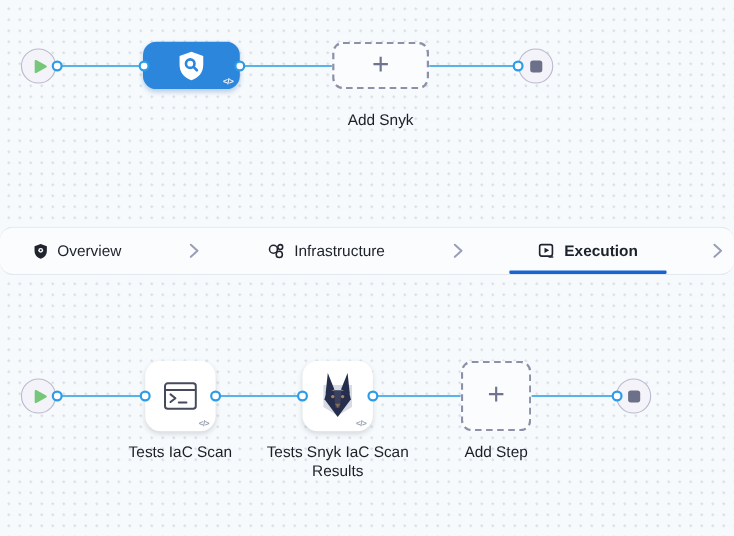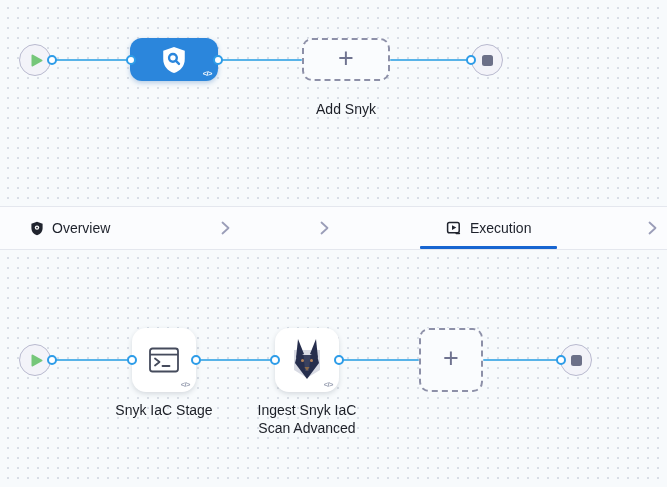--- a/index.html
+++ b/index.html
@@ -72,27 +72,28 @@
     position:absolute;text-align:center;
     font-size:14px;color:#1c1f27;line-height:18px;
   }
 
   
   .tabbar{
     position:absolute;top:206px;left:0;right:0;height:44px;box-sizing:border-box;
     background:#fbfcfe;border-top:1px solid #e4e7ee;border-bottom:1px solid #e4e7ee;
     display:flex;align-items:center;justify-content:space-between;
     padding:0 10px;
+    border-radius:12px;
   }
   .tab{
     height:100%;display:flex;align-items:center;gap:8px;
     padding:0 20px;box-sizing:border-box;cursor:pointer;
     font-size:14px;font-weight:500;color:#1d212b;position:relative;
   }
-  .tab.selected{font-weight:400;padding:0 26px;}
+  .tab.selected{font-weight:700;padding:0 26px;}
   .tab.selected::after{
     content:"";position:absolute;left:0;right:0;bottom:0;height:3px;
     background:#1765d1;border-radius:1px;
   }
   .tab svg{flex:0 0 auto;}
   .chev{display:flex;align-items:center;}
 </style>
 </head>
 <body>
 
@@ -151,20 +152,30 @@
       </span>
       <span>Overview</span>
     </div>
 
     <span class="chev">
       <svg width="9" height="14" viewBox="0 0 9 14">
           <polyline points="1.5,1.5 7.5,7 1.5,12.5" fill="none" stroke="#9a9db8" stroke-width="1.8" stroke-linecap="round" stroke-linejoin="round"></polyline>
         </svg>
     </span>
 
+    <div class="tab">
+      <span style="display:flex;">
+        <svg width="16" height="15" viewBox="0 0 16 15">
+          <circle cx="5.6" cy="5.6" r="3.6" fill="none" stroke="#20242e" stroke-width="1.4"></circle>
+          <circle cx="11.8" cy="3.6" r="2.2" fill="none" stroke="#20242e" stroke-width="1.4"></circle>
+          <circle cx="10.9" cy="10.3" r="2.8" fill="none" stroke="#20242e" stroke-width="1.4"></circle>
+        </svg>
+      </span>
+      <span>Infrastructure</span>
+    </div>
 
     <span class="chev">
       <svg width="9" height="14" viewBox="0 0 9 14">
           <polyline points="1.5,1.5 7.5,7 1.5,12.5" fill="none" stroke="#9a9db8" stroke-width="1.8" stroke-linecap="round" stroke-linejoin="round"></polyline>
         </svg>
     </span>
 
     <div class="tab selected">
       <span style="display:flex;">
         <svg width="16" height="16" viewBox="0 0 16 16">
@@ -235,17 +246,18 @@
       <span class="endsquare"></span>
     </div>
 
     <div class="cdot" style="left:47px;top:105px;"></div>
     <div class="cdot" style="left:127px;top:105px;"></div>
     <div class="cdot" style="left:191px;top:105px;"></div>
     <div class="cdot" style="left:270px;top:105px;"></div>
     <div class="cdot" style="left:334px;top:105px;"></div>
     <div class="cdot" style="left:556px;top:105px;"></div>
 
-    <div class="nlabel" style="left:84px;top:151px;width:160px;">Snyk IaC Stage</div>
-    <div class="nlabel" style="left:242px;top:151px;width:130px;">Ingest Snyk IaC Scan Advanced</div>
+    <div class="nlabel" style="left:84px;top:151px;width:160px;">Tests IaC Scan</div>
+    <div class="nlabel" style="left:242px;top:151px;width:130px;">Tests Snyk IaC Scan Results</div>
+    <div class="nlabel" style="left:371px;top:151px;width:160px;">Add Step</div>
   </div>
 
 </div>
 
 </body></html>

